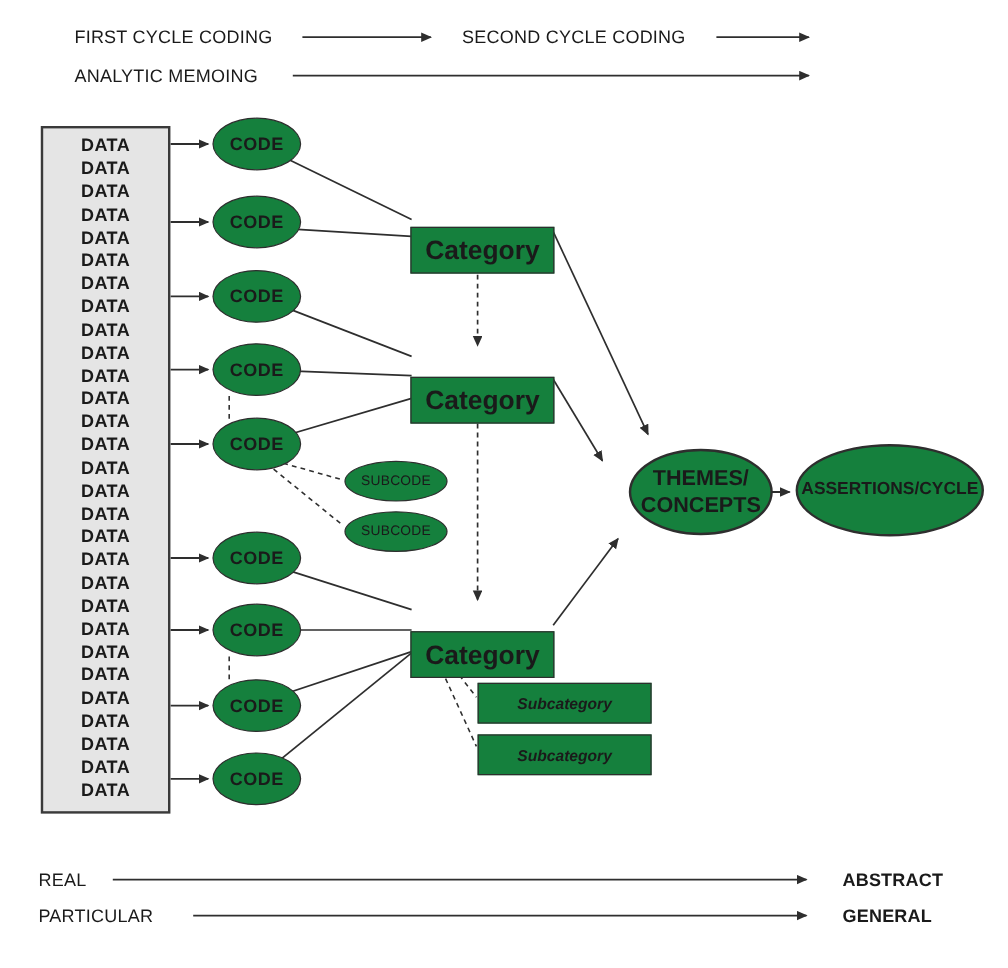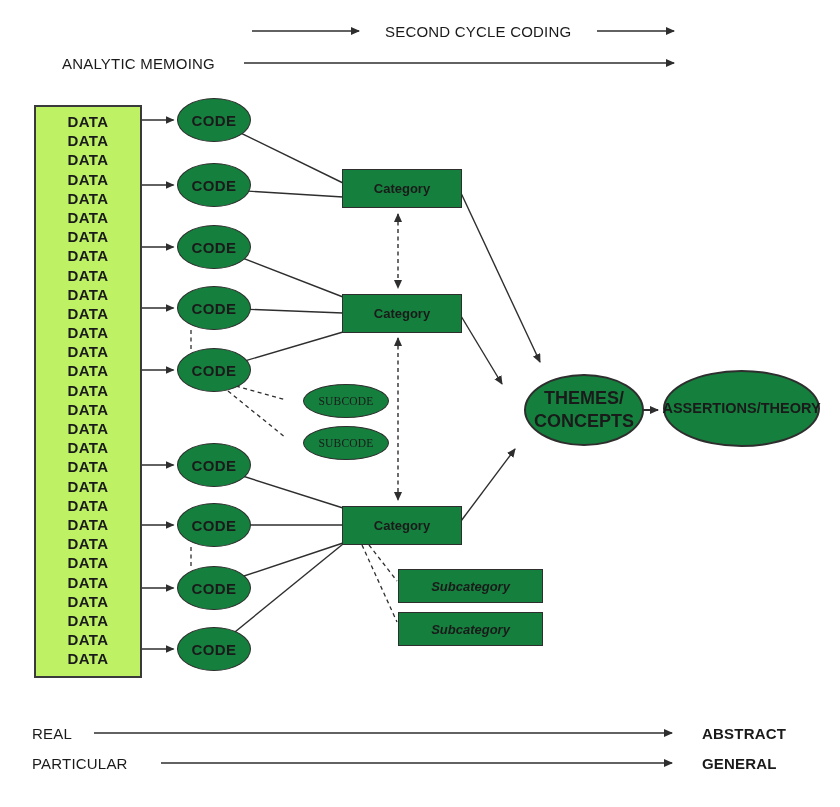--- a/index.html
+++ b/index.html
@@ -10,30 +10,30 @@
   svg.connectors { position:absolute; left:0; top:0; width:840px; height:807px; z-index:0; }
   .lbl { position:absolute; font-size:15px; letter-spacing:0.2px; white-space:nowrap; z-index:2; }
   .b { font-weight:700; }
   .node {
     position:absolute; background:#15803d; border:1.7px solid #2e2e2e;
     display:flex; align-items:center; justify-content:center;
     box-sizing:border-box; z-index:1; text-align:left;
   }
   .ellipse { border-radius:50%; }
   .code { width:74px; height:44px; left:177px; font-size:15px; font-weight:700; letter-spacing:0.4px; }
-  .subcode { width:86px; height:34px; left:303px; font-size:11.5px; font-weight:400; letter-spacing:0.2px;font-family:Liberation Serif, serif; }
-  .category { width:120px; height:39px; left:342px; font-size:13px; font-weight:700; }
+  .subcode { width:86px; height:34px; left:287px; font-size:11.5px; font-weight:400; letter-spacing:0.2px; }
+  .category { width:120px; height:39px; left:342px; font-size:22px; font-weight:700;margin-top:20px; }
   .subcategory { width:145px; height:34px; left:398px; font-size:13px; font-weight:700; font-style:italic; }
   .themes { left:524px; top:374px; width:120px; height:72px; border-width:2.2px;
             font-size:18px; font-weight:700; flex-direction:column; line-height:1.3; }
   .assertions { left:663px; top:370px; width:157px; height:77px; border-width:2.6px;
             font-size:14.5px; font-weight:700; flex-direction:row; line-height:1.3; }
   .data-box {
     position:absolute; left:34px; top:105px; width:108px; height:573px;
-    border:2px solid #3a3a3a; background:#bef264; box-sizing:border-box;
+    border:2px solid #3a3a3a; background:#e5e5e5; box-sizing:border-box;
     text-align:center; padding-top:5px; z-index:1;
   }
   .data-box .row { height:19.2px; line-height:19.2px; font-size:15px; font-weight:700; letter-spacing:0.4px; }
 </style>
 </head>
 <body>
 
 <div class="canvas">
 
   <svg class="connectors" viewBox="0 0 840 807" xmlns="http://www.w3.org/2000/svg">
@@ -95,20 +95,21 @@
         <line x1="228" y1="391" x2="286" y2="438"></line>
         <line x1="369" y1="545" x2="397" y2="581"></line>
         <line x1="362" y1="545" x2="397" y2="622"></line>
       </g>
 
       <line x1="94" y1="733" x2="672" y2="733" marker-end="url(#ah)"></line>
       <line x1="161" y1="763" x2="672" y2="763" marker-end="url(#ah)"></line>
     </g>
   </svg>
 
+  <div class="lbl" style="left:62px; top:23px;">FIRST CYCLE CODING</div>
   <div class="lbl" style="left:385px; top:23px;">SECOND CYCLE CODING</div>
   <div class="lbl" style="left:62px; top:55px;">ANALYTIC MEMOING</div>
 
   <div class="data-box">
 
   <div class="row">DATA</div>
       <div class="row">DATA</div>
       <div class="row">DATA</div>
       <div class="row">DATA</div>
       <div class="row">DATA</div>
@@ -158,21 +159,21 @@
   <div class="node subcategory" style="top:569px;">Subcategory</div>
   <div class="node subcategory" style="top:612px;">Subcategory</div>
 
   <div class="node ellipse themes">
     <span>THEMES/</span>
     <span>CONCEPTS</span>
   </div>
 
   <div class="node ellipse assertions">
     <span>ASSERTIONS/</span>
-    <span>THEORY</span>
+    <span>CYCLE</span>
   </div>
 
   <div class="lbl" style="left:32px; top:725px;">REAL</div>
   <div class="lbl b" style="left:702px; top:725px;">ABSTRACT</div>
   <div class="lbl" style="left:32px; top:755px;">PARTICULAR</div>
   <div class="lbl b" style="left:702px; top:755px;">GENERAL</div>
 
 </div>
 
 </body></html>

